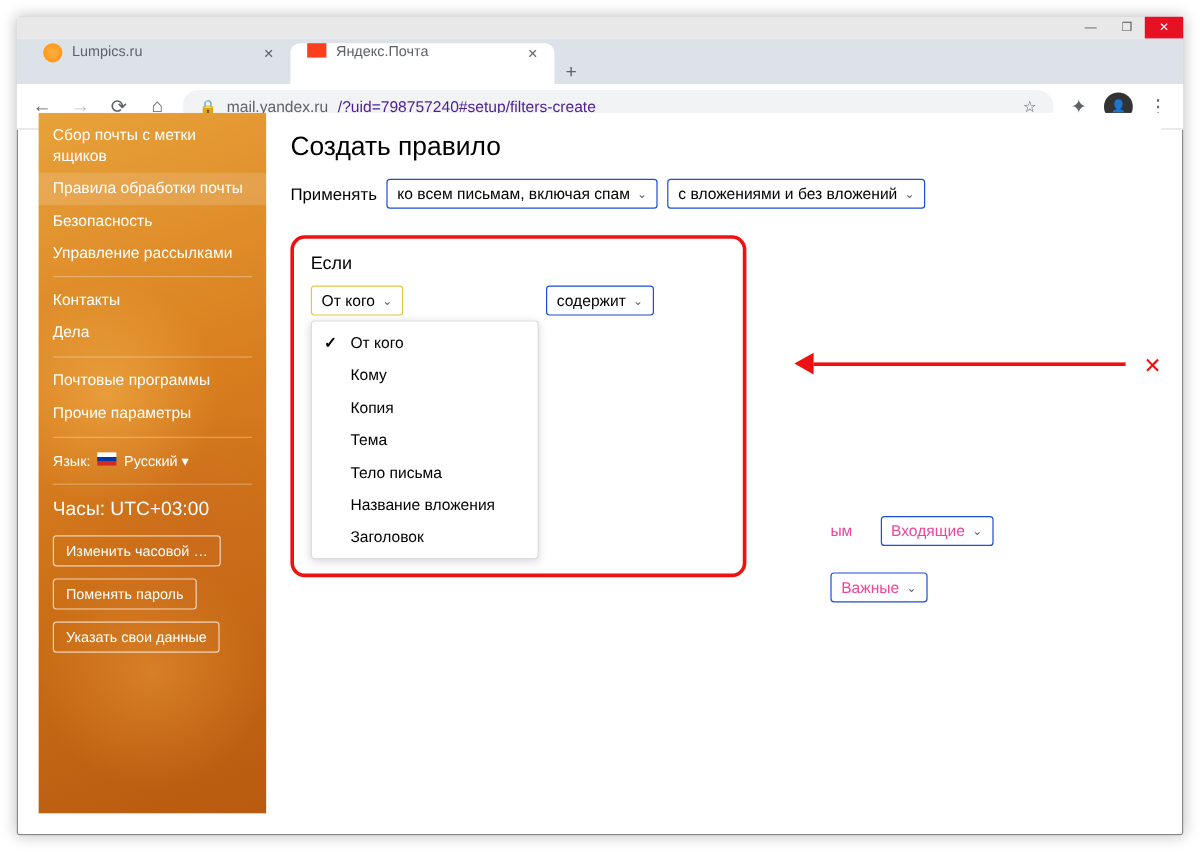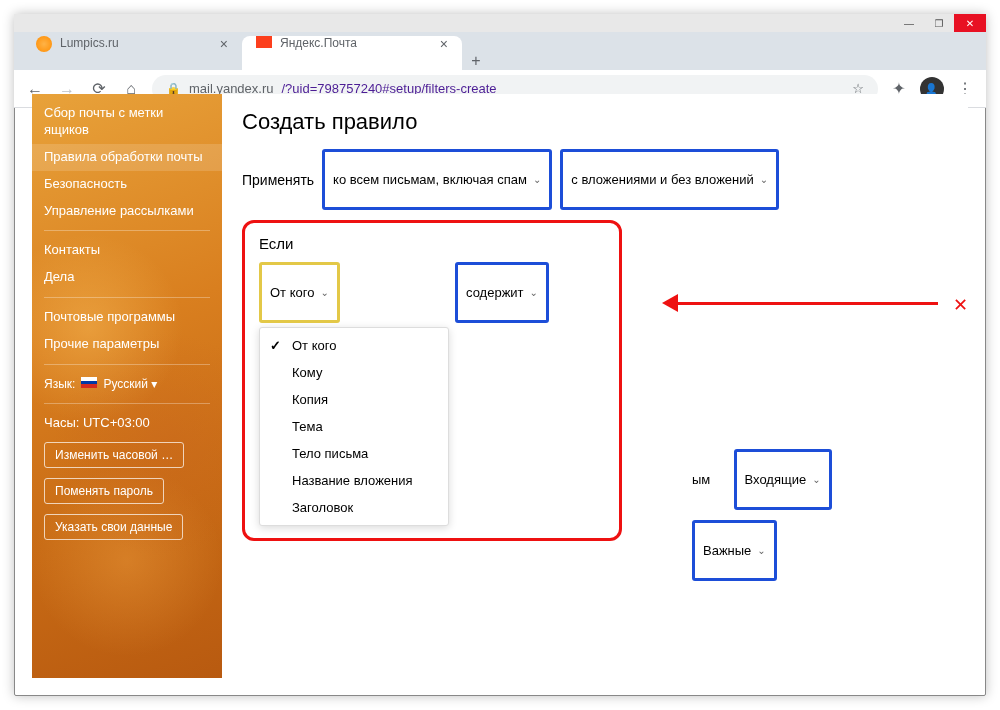--- a/index.html
+++ b/index.html
@@ -27,37 +27,37 @@
 .sidebar::before{content:"";position:absolute;inset:0;background:radial-gradient(circle at 30% 40%,rgba(255,200,100,.4) 0%,transparent 25%),radial-gradient(circle at 70% 60%,rgba(200,100,30,.4) 0%,transparent 30%),radial-gradient(circle at 50% 80%,rgba(255,180,80,.3) 0%,transparent 20%);pointer-events:none}
 .sidebar>*{position:relative}
 .sitem{padding:5px 12px;cursor:pointer;line-height:1.3}
 .sitem.active{background:rgba(255,255,255,.15)}
 .sep{height:1px;background:rgba(255,255,255,.3);margin:6px 12px}
 .lang{padding:6px 12px;font-size:12px;display:flex;gap:6px}
 .flag{width:16px;height:11px;background:linear-gradient(to bottom,#fff 33%,#0039a6 33%,#0039a6 66%,#d52b1e 66%)}
 .sbtn{margin:5px 12px;padding:5px 10px;border:1px solid rgba(255,255,255,.7);border-radius:3px;font-size:12px;color:#fff;background:transparent;display:inline-block;cursor:pointer}
 .main{flex:1;background:#fff;padding:15px 20px;font-size:14px;color:#000;overflow:hidden;position:relative}
 h1{font-size:22px;font-weight:400;margin-bottom:14px}
-.row{display:flex;align-items:center;gap:8px;margin-bottom:10px}
+.row{display:flex;align-items:center;gap:8px;margin-bottom:22px}
 .lbl{font-size:14px}
-.sel{border:3px solid #1d4ed8;border-radius:3px;padding:20px 8px;font-size:13px;background:#fff;cursor:pointer;display:inline-flex;align-items:center;gap:4px}
+.sel{border:1px solid #1d4ed8;border-radius:3px;padding:4px 8px;font-size:13px;background:#fff;cursor:pointer;display:inline-flex;align-items:center;gap:4px}
 .sel::after{content:"⌄";font-size:10px;color:#666;margin-left:2px}
 .hl{border:3px solid #e11;border-radius:12px;padding:12px 14px;position:relative;width:380px}
 .hl h3{font-size:15px;font-weight:400;margin-bottom:10px}
 .cond{display:flex;gap:6px;align-items:flex-start}
 .sel.yb{border-color:#e3c847}
 .dd{background:#fff;border:1px solid #ddd;box-shadow:0 2px 8px rgba(0,0,0,.15);border-radius:3px;margin-top:4px;width:190px;padding:4px 0}
 .ddi{padding:6px 14px 6px 32px;font-size:13px;cursor:pointer;position:relative}
 .ddi.chk::before{content:"✓";position:absolute;left:10px;font-weight:700}
 .arrow{position:absolute;top:200px;left:440px;display:flex;align-items:center}
 .arrowhead{width:0;height:0;border-top:9px solid transparent;border-bottom:9px solid transparent;border-right:16px solid #e11}
 .arrowline{width:260px;height:3px;background:#e11}
 .xdel{position:absolute;right:0;top:200px;color:#e11;font-size:18px;cursor:pointer}
 .shadowframe{position:absolute;inset:14px;border:1px solid #888;pointer-events:none;box-shadow:0 0 12px rgba(0,0,0,.25);border-radius:2px}
-.hiddenbits{position:absolute;left:470px;top:355px;font-size:13px;color:#000000}
+.hiddenbits{position:absolute;left:470px;top:336px;font-size:13px;color:#ec4899}
 </style>
 </head>
 <body>
 
 <div class="shadowframe"></div>
 
 <div class="chrome" style="top:14px;left:14px;right:14px">
 <div class="titlebar">
   <div class="winbtn">—</div>
   <div class="winbtn">❐</div>
@@ -105,21 +105,21 @@
     <div class="sep"></div>
     <div class="sitem">Почтовые программы</div>
     <div class="sitem">Прочие параметры</div>
     <div class="sep"></div>
     <div class="lang">
       <span>Язык:</span>
       <span class="flag"></span>
       <span>Русский ▾</span>
     </div>
     <div class="sep"></div>
-    <div class="sitem" style="font-size:13px">Часы: UTC+03:00</div>
+    <div class="sitem" style="font-size:16px">Часы: UTC+03:00</div>
     <div class="sbtn">Изменить часовой …</div>
     <div class="sbtn">Поменять пароль</div>
     <div class="sbtn">Указать свои данные</div>
   </div>
 
   <div class="main">
     <h1>Создать правило</h1>
     <div class="row">
       <span class="lbl">Применять</span>
       <span class="sel">ко всем письмам, включая спам</span>

